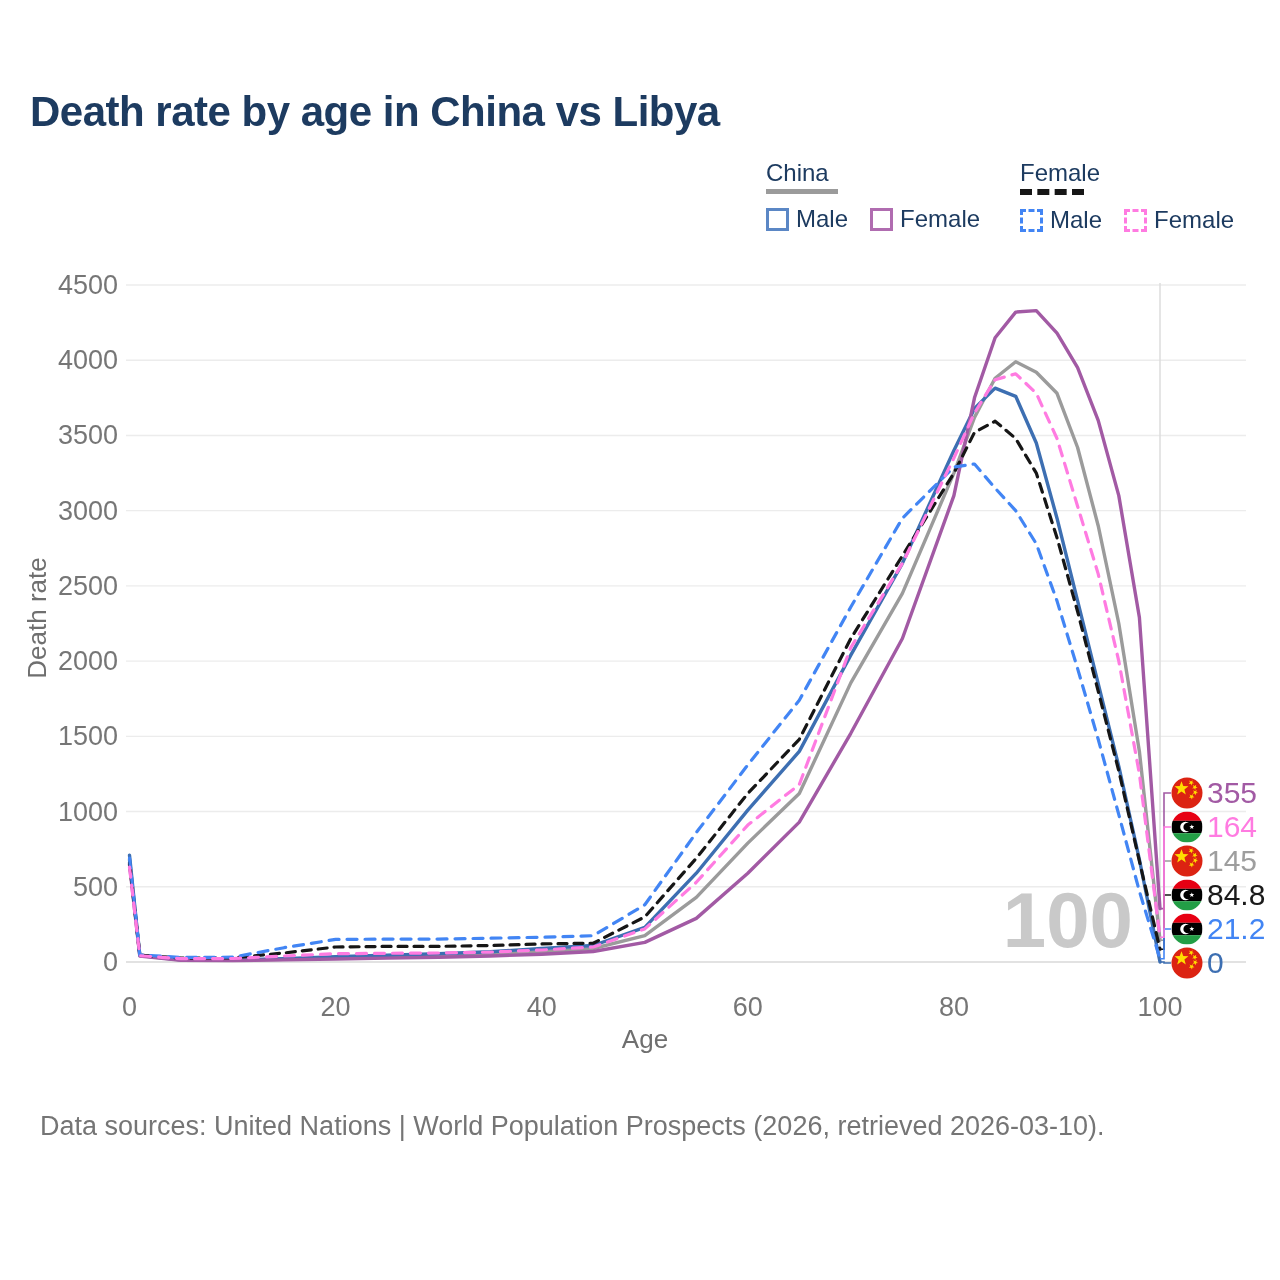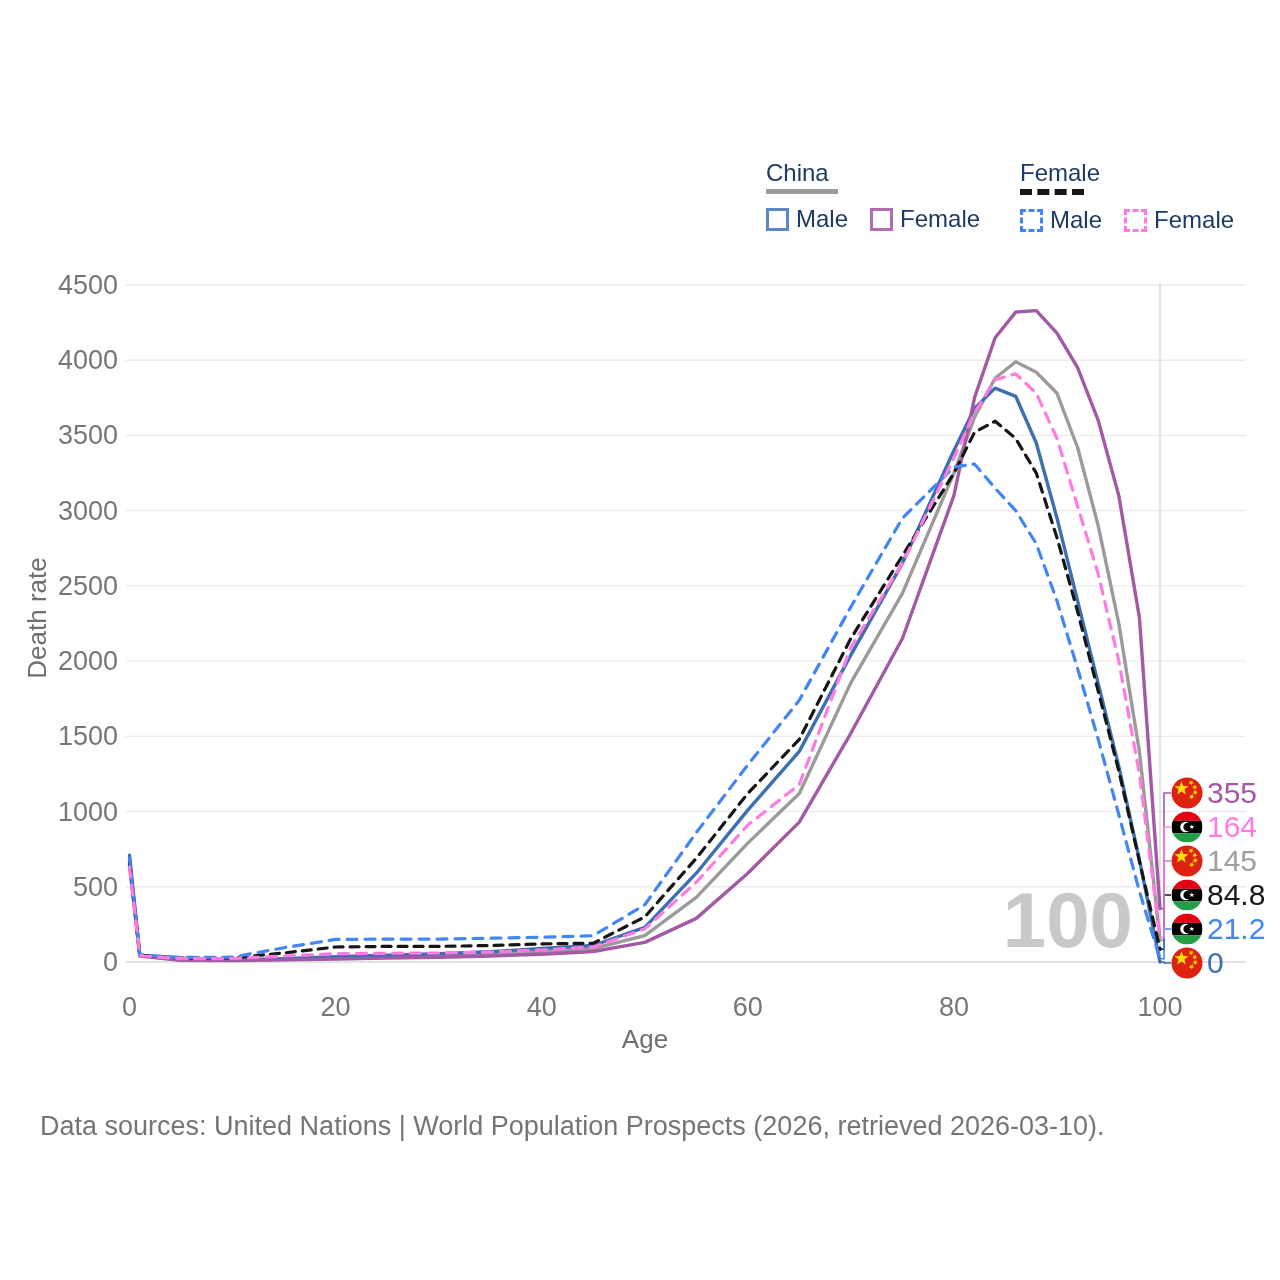--- a/index.html
+++ b/index.html
@@ -28,20 +28,21 @@
   .tick-label{fill:#767676;font-size:27px;}
   .axis-title{fill:#6f6f6f;font-size:26px;}
   .watermark{fill:#c9c9c9;font-size:78px;font-weight:700;}
   .end-value{font-size:30px;}
 </style>
 </head>
 <body>
 
 <div class="page">
 
+  <h1 class="chart-title">Death rate by age in China vs Libya</h1>
 
   <div class="legend">
     <div class="legend-group china">
       <div class="legend-header">China</div>
       <div class="legend-underline solid-gray"></div>
       <div class="legend-items">
         <span class="legend-item">
           <span class="swatch cn-male"></span>
           <span class="legend-item-label">Male</span>
         </span>

